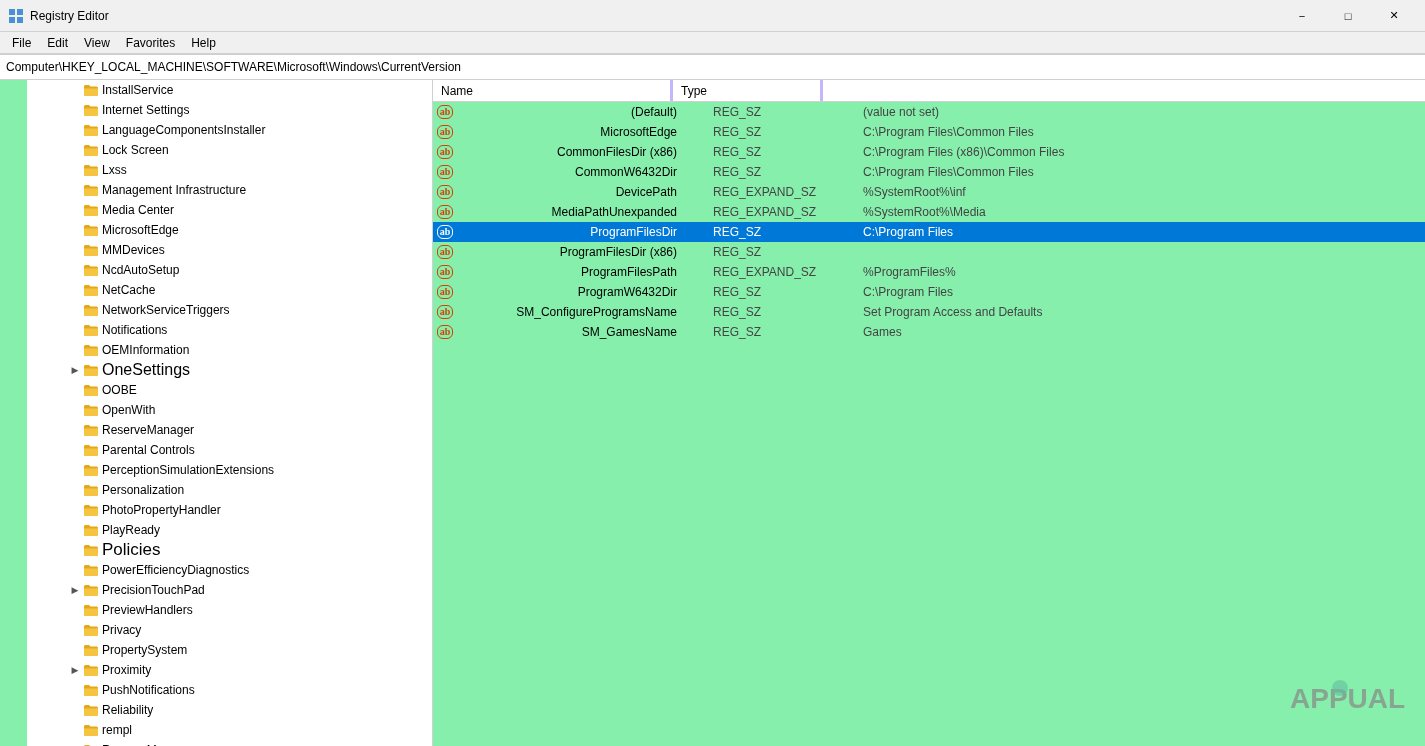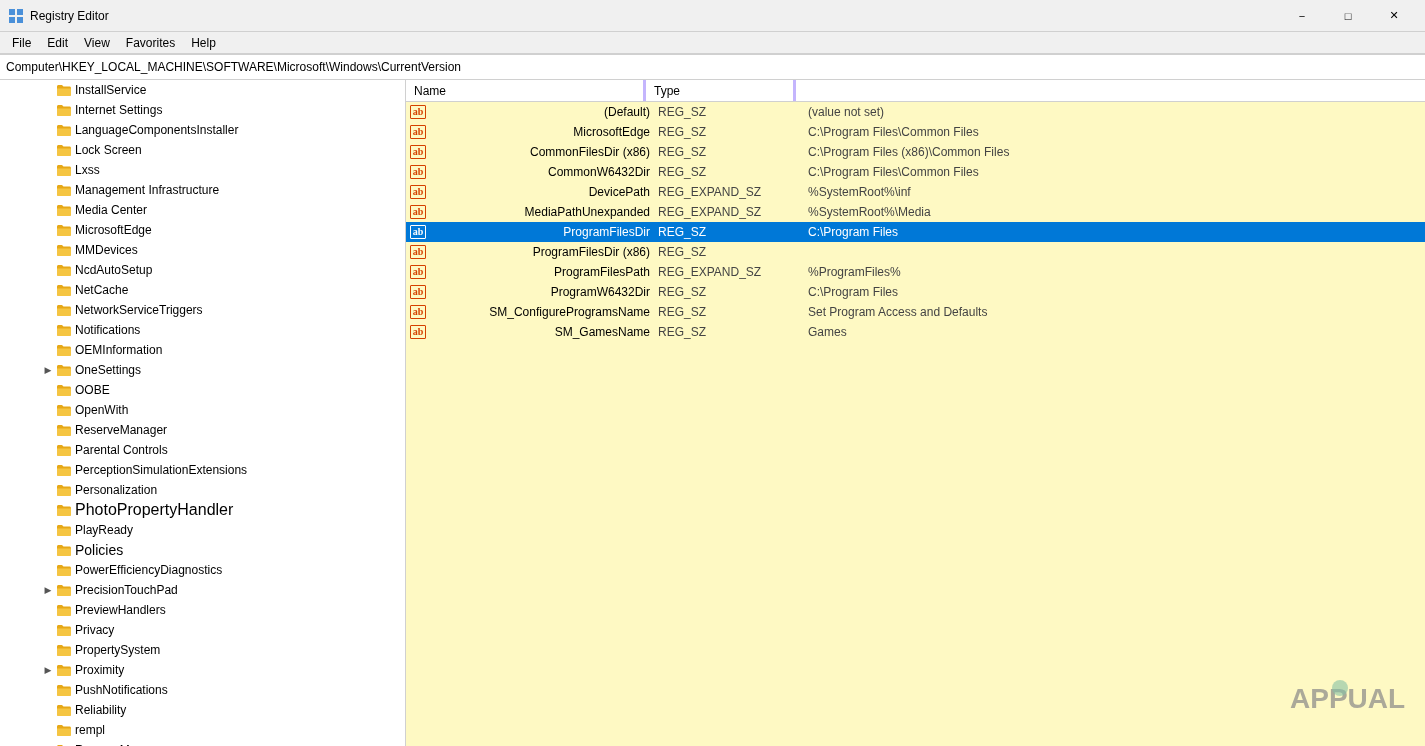--- a/index.html
+++ b/index.html
@@ -75,21 +75,22 @@
       padding: 0 6px;
       border-bottom: 1px solid #d0d0d0;
       font-size: 12px;
       border-top: 1px solid #d0d0d0;
     }
 
     
     .main-layout {
       display: flex;
       height: calc(746px - 32px - 22px - 26px);
-      background: #fef9c3;
+      background: #86efac;
+      padding-left: 27px;
     }
 
     
     .tree-panel {
       width: 406px;
       min-width: 406px;
       border-right: 1px solid #d0d0d0;
       overflow-y: auto;
       overflow-x: hidden;
       background: white;
@@ -200,20 +201,21 @@
       padding-left: 2px;
       overflow: hidden;
       text-overflow: ellipsis;
       white-space: nowrap;
       text-align: right;
     }
     .reg-type {
       width: 150px;
       color: #444;
       padding-left: 8px;
+      margin-left: 28px;
     }
     .reg-data {
       flex: 1;
       color: #444;
       padding-left: 8px;
       overflow: hidden;
       text-overflow: ellipsis;
       white-space: nowrap;
     }
 
@@ -224,21 +226,21 @@
       right: 20px;
       opacity: 0.7;
     }
 
     .ab-icon {
       display: inline-block;
       font-size: 10px;
       font-weight: bold;
       color: #d44000;
       border: 1px solid #d44000;
-      border-radius: 1px;
+      border-radius: 6px;
       padding: 0 1px;
       line-height: 12px;
       margin-right: 4px;
       font-family: serif;
       width: 16px;
       text-align: center;
       flex-shrink: 0;
     }
   </style>
 </head>
@@ -433,21 +435,21 @@
   </div>
       <div class="tree-item">
     <span style="display:inline-block; width:36px; flex-shrink:0;"></span>
     <span class="tree-expand" style="visibility:visible">▶</span>
     <span class="folder-icon">
       <svg class="folder-svg" viewBox="0 0 14 12" fill="none" xmlns="http://www.w3.org/2000/svg">
         <path d="M0 2.5C0 1.67 0.67 1 1.5 1H5l1.5 1.5H12.5C13.33 2.5 14 3.17 14 4v6.5C14 11.33 13.33 12 12.5 12H1.5C0.67 12 0 11.33 0 10.5V2.5z" fill="#e6a817"></path>
         <path d="M0 4.5h14v6C14 11.33 13.33 12 12.5 12H1.5C0.67 12 0 11.33 0 10.5V4.5z" fill="#f5c542"></path>
       </svg>
     </span>
-    <span style="font-size:12px;text-align:right;">OneSettings</span>
+    <span style="font-size:16px;text-align:right;">OneSettings</span>
   </div>
       <div class="tree-item">
     <span style="display:inline-block; width:36px; flex-shrink:0;"></span>
     <span class="tree-expand" style="visibility:hidden">▶</span>
     <span class="folder-icon">
       <svg class="folder-svg" viewBox="0 0 14 12" fill="none" xmlns="http://www.w3.org/2000/svg">
         <path d="M0 2.5C0 1.67 0.67 1 1.5 1H5l1.5 1.5H12.5C13.33 2.5 14 3.17 14 4v6.5C14 11.33 13.33 12 12.5 12H1.5C0.67 12 0 11.33 0 10.5V2.5z" fill="#e6a817"></path>
         <path d="M0 4.5h14v6C14 11.33 13.33 12 12.5 12H1.5C0.67 12 0 11.33 0 10.5V4.5z" fill="#f5c542"></path>
       </svg>
     </span>
@@ -510,21 +512,21 @@
   </div>
       <div class="tree-item">
     <span style="display:inline-block; width:36px; flex-shrink:0;"></span>
     <span class="tree-expand" style="visibility:hidden">▶</span>
     <span class="folder-icon">
       <svg class="folder-svg" viewBox="0 0 14 12" fill="none" xmlns="http://www.w3.org/2000/svg">
         <path d="M0 2.5C0 1.67 0.67 1 1.5 1H5l1.5 1.5H12.5C13.33 2.5 14 3.17 14 4v6.5C14 11.33 13.33 12 12.5 12H1.5C0.67 12 0 11.33 0 10.5V2.5z" fill="#e6a817"></path>
         <path d="M0 4.5h14v6C14 11.33 13.33 12 12.5 12H1.5C0.67 12 0 11.33 0 10.5V4.5z" fill="#f5c542"></path>
       </svg>
     </span>
-    <span style="font-size:16px;">PhotoPropertyHandler</span>
+    <span style="font-size:12px;">PhotoPropertyHandler</span>
   </div>
       <div class="tree-item">
     <span style="display:inline-block; width:36px; flex-shrink:0;"></span>
     <span class="tree-expand" style="visibility:hidden">▶</span>
     <span class="folder-icon">
       <svg class="folder-svg" viewBox="0 0 14 12" fill="none" xmlns="http://www.w3.org/2000/svg">
         <path d="M0 2.5C0 1.67 0.67 1 1.5 1H5l1.5 1.5H12.5C13.33 2.5 14 3.17 14 4v6.5C14 11.33 13.33 12 12.5 12H1.5C0.67 12 0 11.33 0 10.5V2.5z" fill="#e6a817"></path>
         <path d="M0 4.5h14v6C14 11.33 13.33 12 12.5 12H1.5C0.67 12 0 11.33 0 10.5V4.5z" fill="#f5c542"></path>
       </svg>
     </span>
@@ -532,21 +534,21 @@
   </div>
       <div class="tree-item">
     <span style="display:inline-block; width:36px; flex-shrink:0;"></span>
     <span class="tree-expand" style="visibility:hidden">▶</span>
     <span class="folder-icon">
       <svg class="folder-svg" viewBox="0 0 14 12" fill="none" xmlns="http://www.w3.org/2000/svg">
         <path d="M0 2.5C0 1.67 0.67 1 1.5 1H5l1.5 1.5H12.5C13.33 2.5 14 3.17 14 4v6.5C14 11.33 13.33 12 12.5 12H1.5C0.67 12 0 11.33 0 10.5V2.5z" fill="#e6a817"></path>
         <path d="M0 4.5h14v6C14 11.33 13.33 12 12.5 12H1.5C0.67 12 0 11.33 0 10.5V4.5z" fill="#f5c542"></path>
       </svg>
     </span>
-    <span style="font-size:14px;">Policies</span>
+    <span style="font-size:17px;">Policies</span>
   </div>
       <div class="tree-item">
     <span style="display:inline-block; width:36px; flex-shrink:0;"></span>
     <span class="tree-expand" style="visibility:hidden">▶</span>
     <span class="folder-icon">
       <svg class="folder-svg" viewBox="0 0 14 12" fill="none" xmlns="http://www.w3.org/2000/svg">
         <path d="M0 2.5C0 1.67 0.67 1 1.5 1H5l1.5 1.5H12.5C13.33 2.5 14 3.17 14 4v6.5C14 11.33 13.33 12 12.5 12H1.5C0.67 12 0 11.33 0 10.5V2.5z" fill="#e6a817"></path>
         <path d="M0 4.5h14v6C14 11.33 13.33 12 12.5 12H1.5C0.67 12 0 11.33 0 10.5V4.5z" fill="#f5c542"></path>
       </svg>
     </span>

